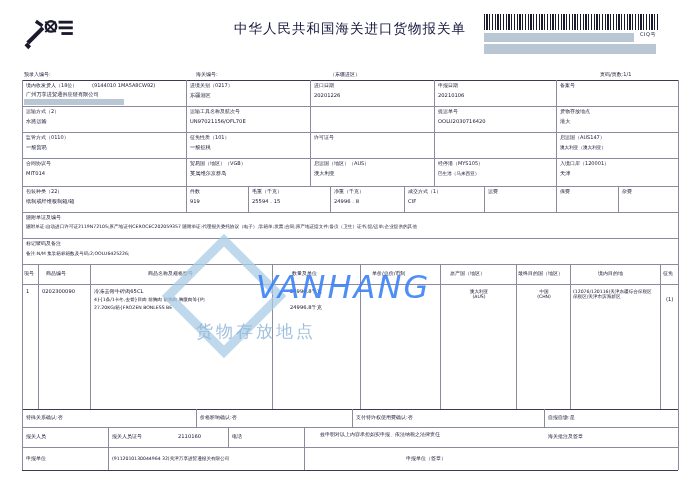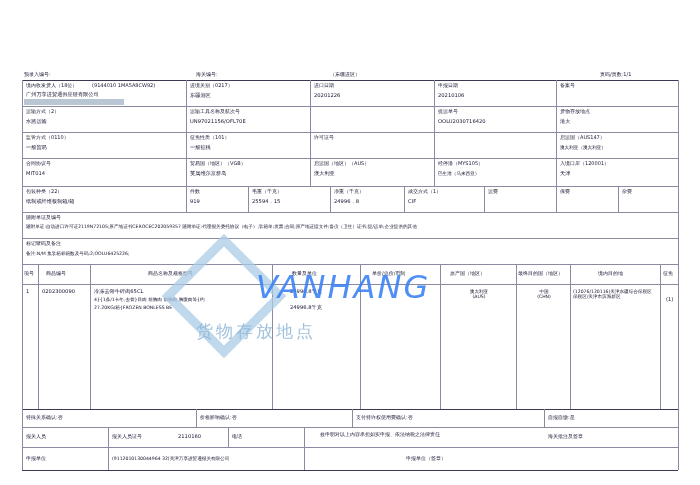--- a/index.html
+++ b/index.html
@@ -31,20 +31,42 @@
   .vline,.hline{position:absolute;background:#8a8aa0;}
   .hline{height:0.6px;}
   .vline{width:0.6px;}
   .thick{background:#3a3a55;height:0.9px;}
 </style>
 </head>
 <body>
 
 <div class="page">
 
+  <div class="hdr">
+    <svg class="logo" viewBox="0 0 120 76">
+      <g fill="#1a1a2e">
+        <path d="M8 54 L40 22 L46 28 L14 60 Z"></path>
+        <path d="M4 62 l6 -6 8 8 -6 6z"></path>
+        <circle cx="60" cy="22" r="11" fill="none" stroke="#1a1a2e" stroke-width="5"></circle>
+        <path d="M48 34 L70 12" stroke="#1a1a2e" stroke-width="4"></path>
+        <path d="M70 34 L48 12" stroke="#1a1a2e" stroke-width="4"></path>
+        <path d="M76 10 l30 0 0 6 -30 0z"></path>
+        <path d="M76 22 l30 0 0 6 -30 0z"></path>
+        <path d="M82 34 l24 0 0 6 -24 0z"></path>
+        <path d="M30 8 l14 10 -4 6 -14 -10z"></path>
+      </g>
+    </svg>
+
+    <div class="title">中华人民共和国海关进口货物报关单</div>
+
+    <div class="barcode"></div>
+    <div class="bc-label">CIQ号</div>
+    <div class="redact-a"></div>
+    <div class="redact-b"></div>
+  </div>
 
   <div class="lbl" style="left:24px;top:72px;">预录入编号:</div>
   <div class="lbl" style="left:196px;top:72px;">海关编号:</div>
   <div class="lbl" style="left:330px;top:72px;">（东疆进区）</div>
   <div class="lbl" style="left:600px;top:72px;">页码/页数:1/1</div>
 
   <div class="hline thick" style="left:22px;top:80px;width:656px;"></div>
 
   <div class="hline" style="left:22px;top:106px;width:656px;"></div>
   <div class="vline" style="left:22px;top:80px;height:329px;"></div>

